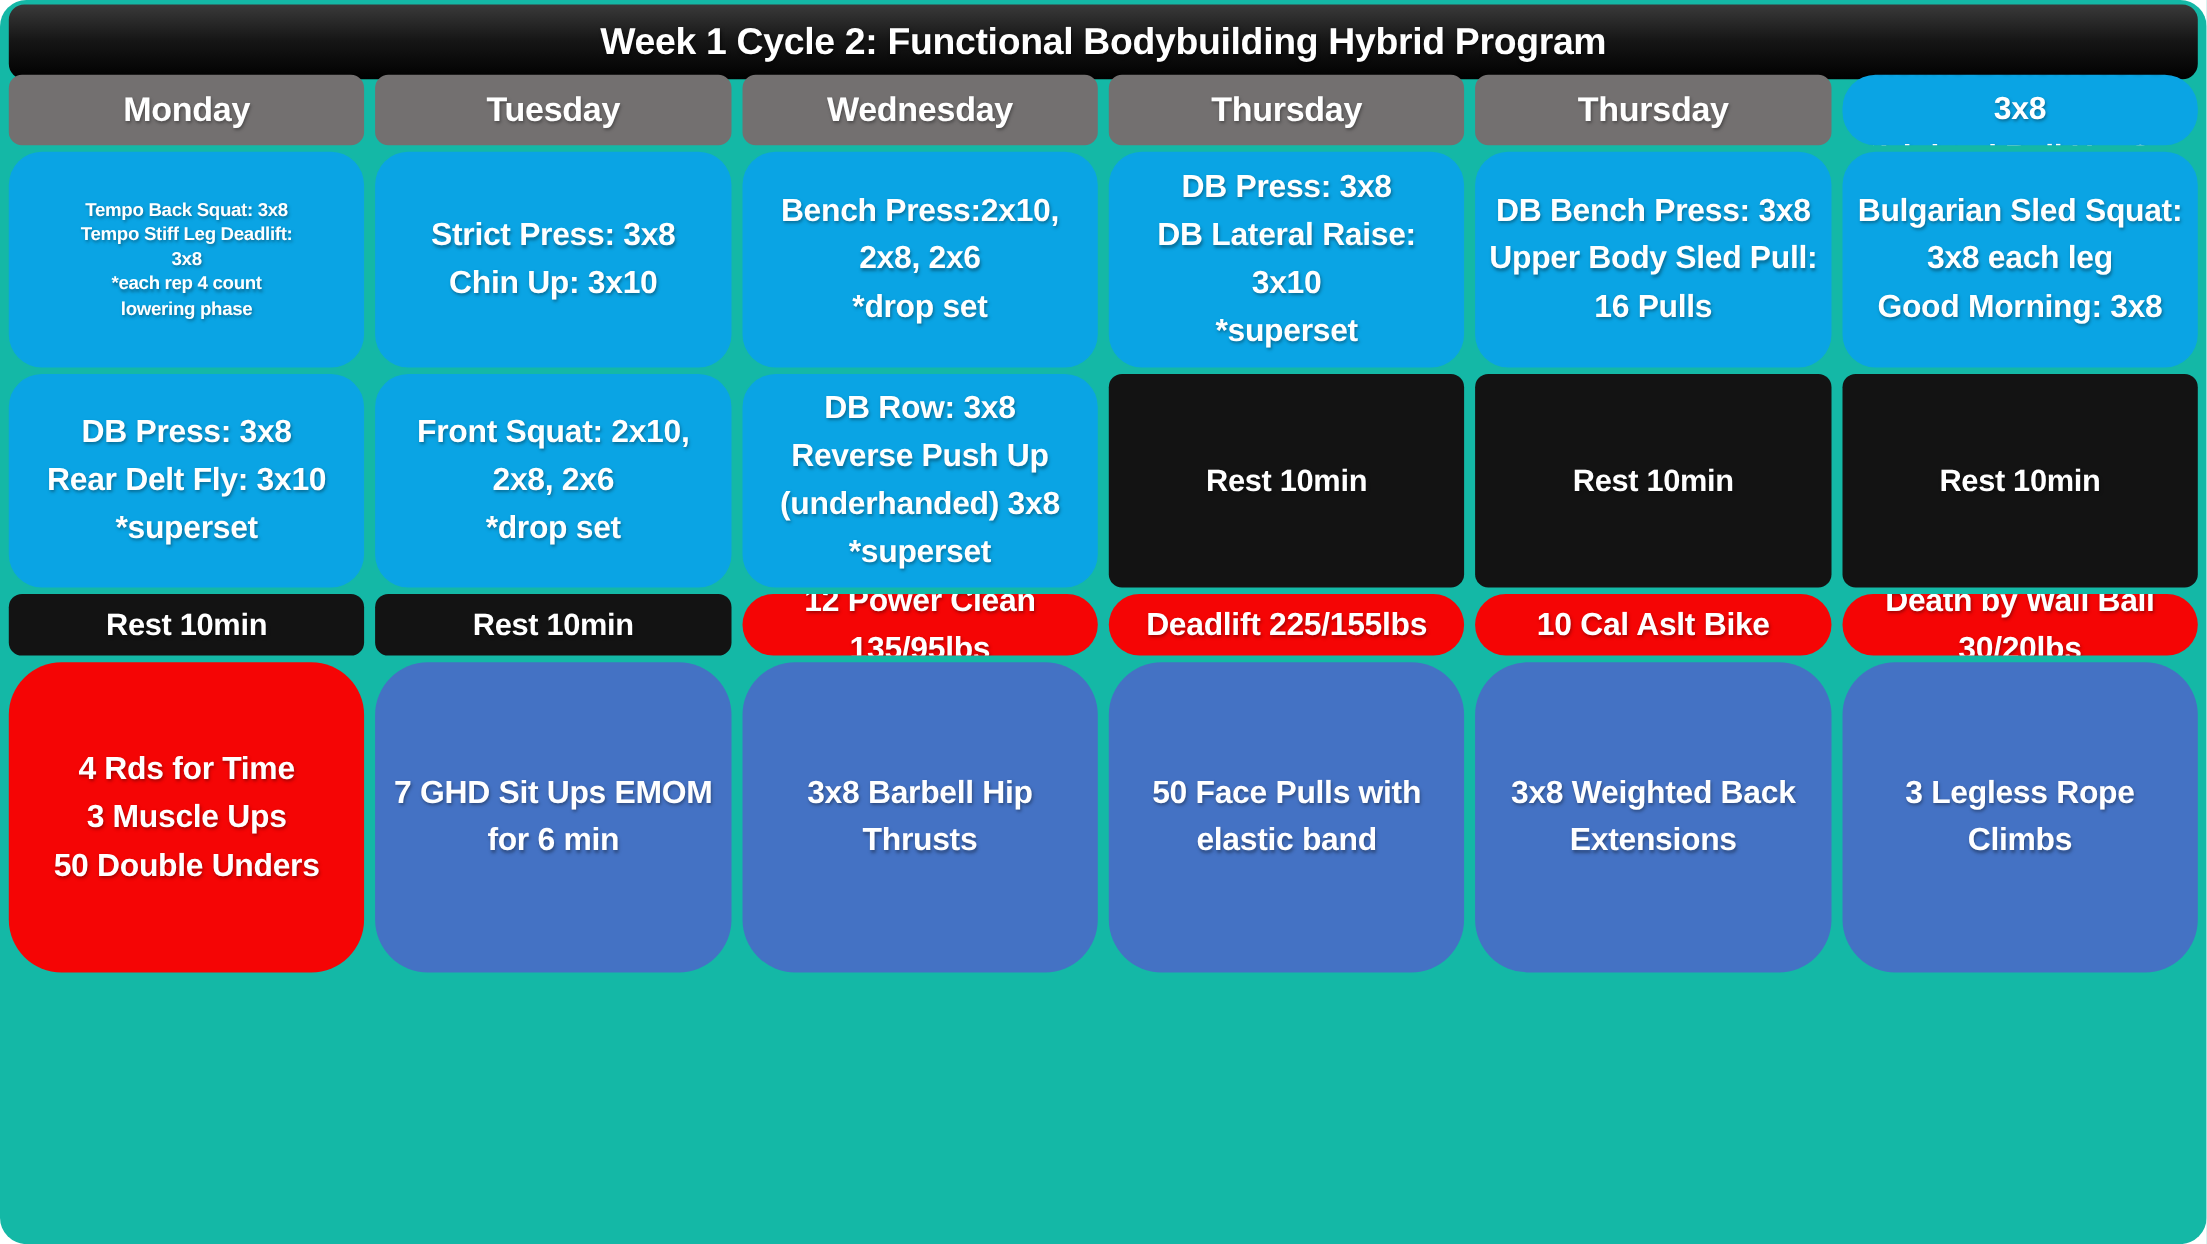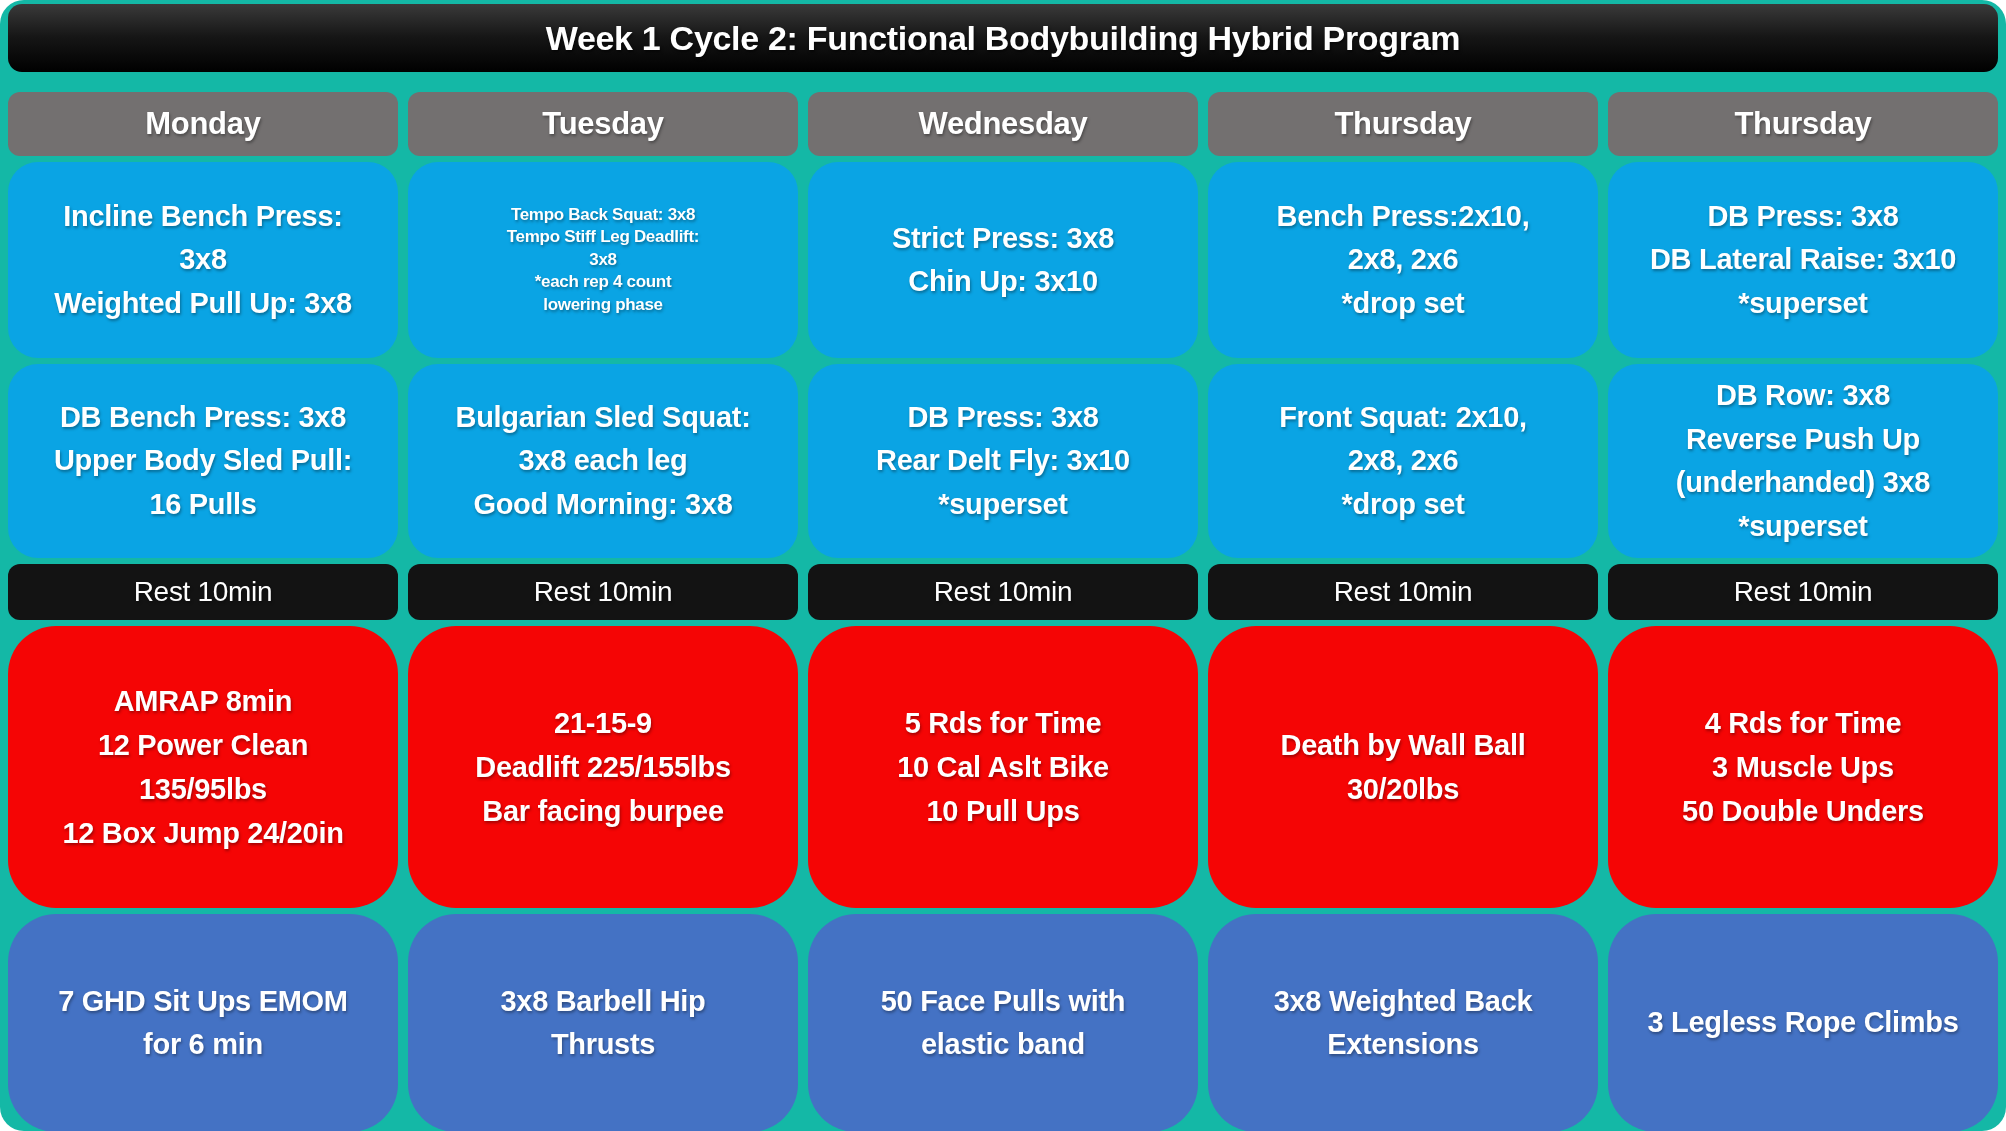--- a/index.html
+++ b/index.html
@@ -16,23 +16,23 @@
     position:absolute;left:8px;top:4px;width:1990px;height:68px;
     border-radius:14px;
     background:linear-gradient(180deg,#3a3a3a 0%,#161616 48%,#000000 100%);
     display:flex;align-items:center;justify-content:center;
   }
   .titlebar .txt{
     font-size:34px;font-weight:700;letter-spacing:-0.3px;
     text-shadow:1px 2px 3px rgba(0,0,0,.6);
   }
   .grid{
-    position:absolute;left:8px;top:92px;width:1990px;
+    position:absolute;left:8px;top:68px;width:1990px;
     display:grid;
-    grid-template-columns:repeat(5,1fr);
+    grid-template-columns:repeat(6,1fr);
     grid-template-rows:64px 196px 194px 56px 282px 218px;
     column-gap:10px;row-gap:6px;
   }
   .cell{
     display:flex;align-items:center;justify-content:center;
     text-align:center;
     white-space:pre-line;
     overflow:hidden;
   }
   .cell .txt{
@@ -48,21 +48,21 @@
   }
   .strength{
     background:var(--c-strength,#0AA4E4);
     border-radius:30px;
     font-size:29px;font-weight:600;line-height:1.5;
   }
   .strength.small{font-size:17px;line-height:1.32;}
   .restbar{
     background:var(--c-rest,#131313);
     border-radius:12px;
-    font-size:28px;font-weight:400;
+    font-size:28px;font-weight:700;
   }
   .metcon{
     background:var(--c-metcon,#F50505);
     border-radius:48px;
     font-size:29px;font-weight:600;line-height:1.52;
   }
   .accessory{
     background:var(--c-accessory,#4472C4);
     border-radius:48px;
     font-size:29px;font-weight:600;line-height:1.5;

